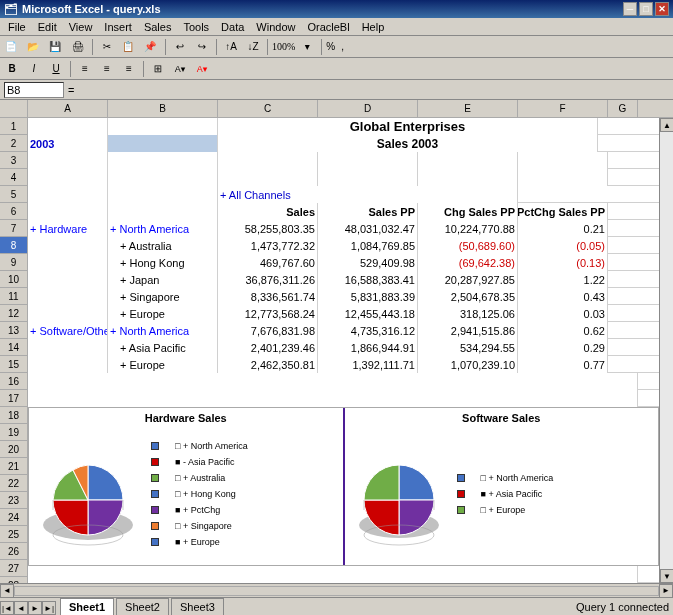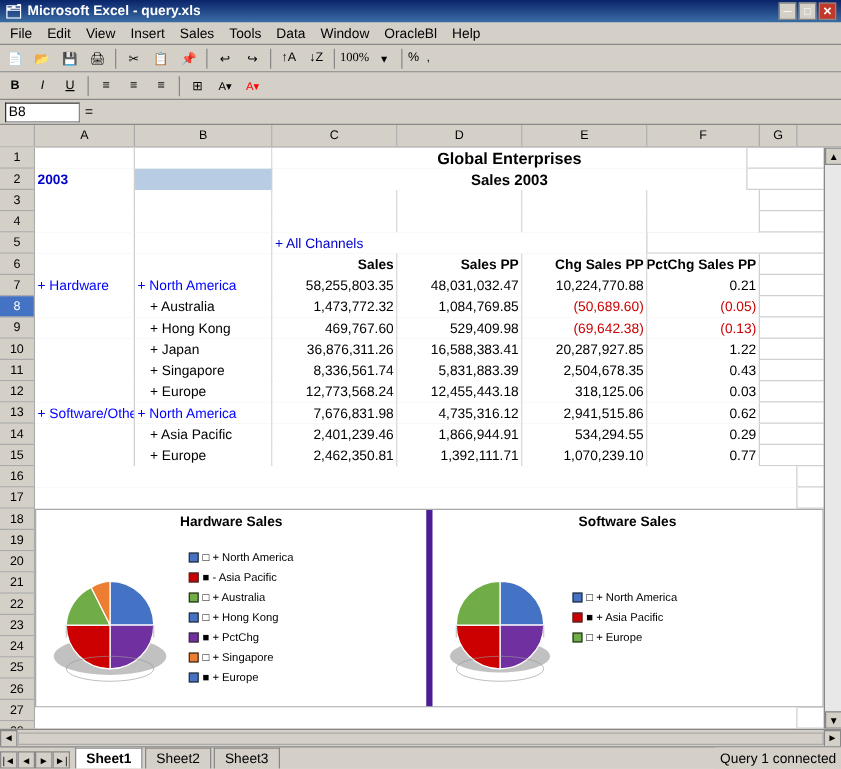--- a/index.html
+++ b/index.html
@@ -143,21 +143,21 @@
       overflow: hidden;
       white-space: nowrap;
       background: white;
     }
     .cell.blue-text { color: #0000ff; }
     .cell.red-text { color: #cc0000; }
     .cell.bold { font-weight: bold; }
     .cell.right-align { justify-content: flex-end; }
     .cell.center-align { justify-content: center; }
     .cell.indented-1 { padding-left: 12px; }
-    .legend-item { display: flex; align-items: center; gap: 3px; margin-bottom: 2px; }
+    .legend-item { display: flex; align-items: center; gap: 16px; margin-bottom: 2px; }
     .legend-color { width: 8px; height: 8px; border: 1px solid #333; flex-shrink: 0; }
 
     .scrollbar-h {
       height: 14px;
       background: #d4d0c8;
       border-top: 1px solid #888;
       display: flex;
       align-items: center;
     }
     .scroll-btn {
@@ -426,21 +426,21 @@
 
         <div class="grid-row">
           <div class="cell" style="width:610px;"></div>
         </div>
         <div class="grid-row">
           <div class="cell" style="width:610px;"></div>
         </div>
 
         <div style="display:flex; height:170px; border:1px solid #aaa; margin:0; background:white;">
 
-          <div style="flex:1; border-right:5px solid #4c1d95; padding:4px; display:flex; flex-direction:column;">
+          <div style="flex:1; border-right:2px solid #4c1d95; padding:4px; display:flex; flex-direction:column;">
             <div style="text-align:center; font-weight:bold; font-size:11px; margin-bottom:4px;">
               <span>Hardware Sales</span>
             </div>
             <div style="display:flex; align-items:center; gap:8px; flex:1;">
 
               <svg width="110" height="120" viewBox="0 0 110 120">
 
                 <ellipse cx="55" cy="90" rx="45" ry="15" fill="#333" opacity="0.3"></ellipse>
 
                 <path d="M55,65 L55,30 A35,35 0 0,1 90,65 Z" fill="#4472C4" stroke="white" stroke-width="1"></path>

